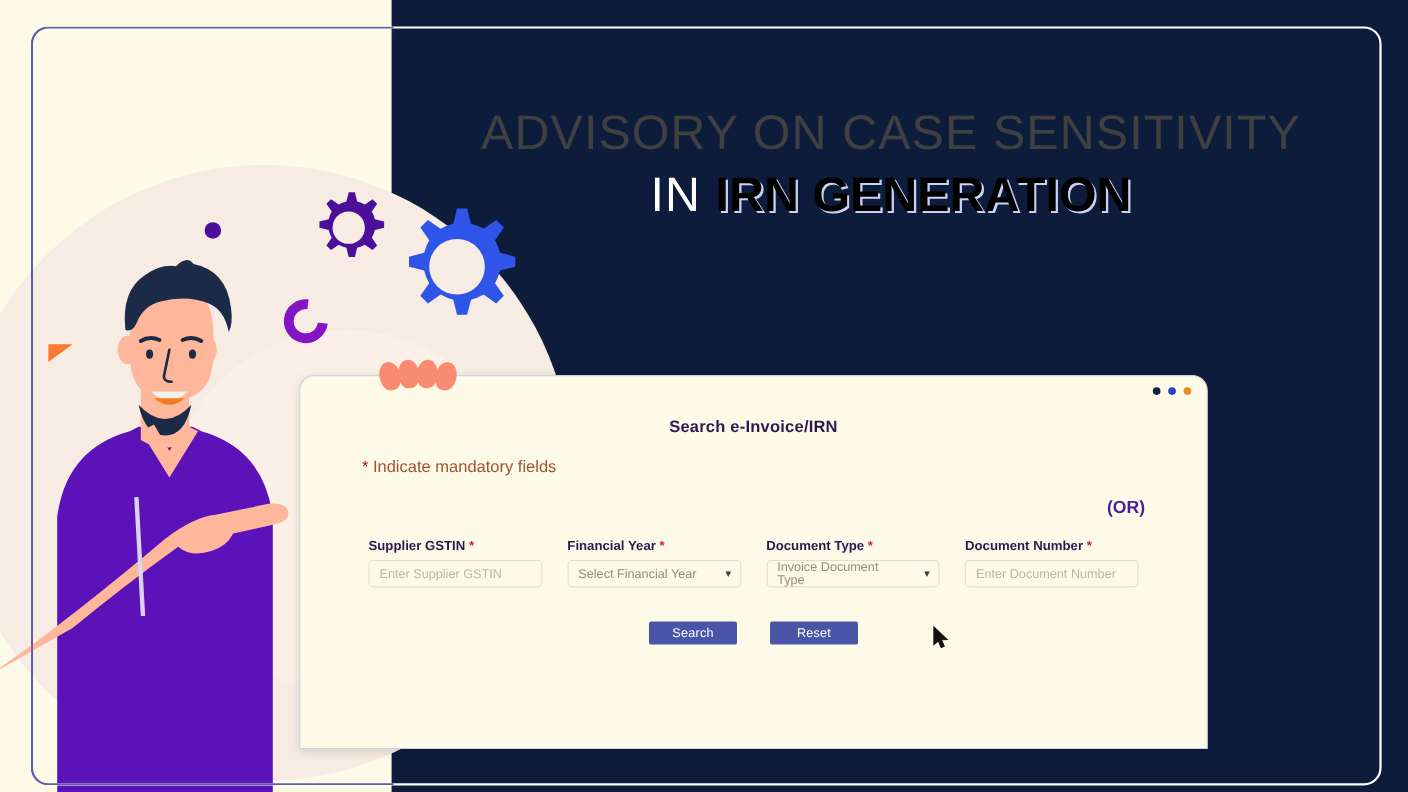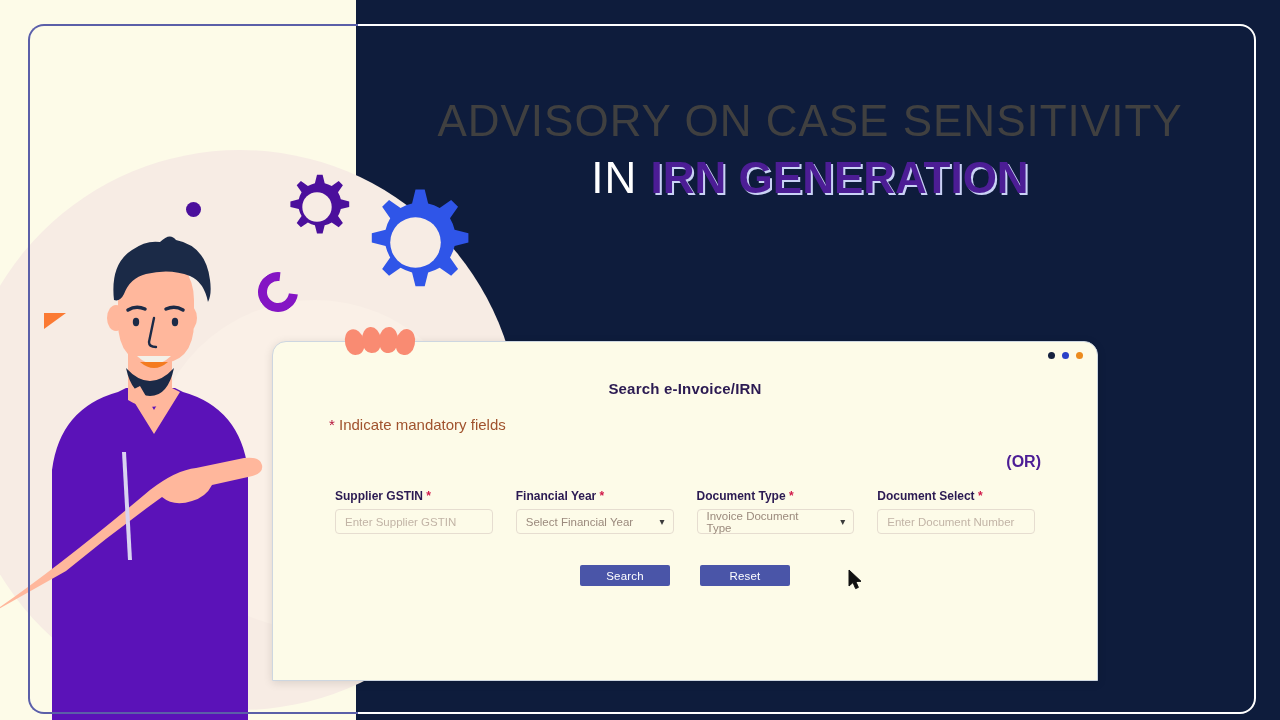--- a/index.html
+++ b/index.html
@@ -90,21 +90,21 @@
   .headline .l2 {
     margin-top: 6px;
     font-size: 44px;
     color: #ffffff;
     font-weight: 400;
     letter-spacing: 1px;
     line-height: 1.15;
     white-space: nowrap;
   }
   .headline .hl {
-    color: #4c1d95;
+    color: #000000;
     font-weight: 700;
     letter-spacing: 0px;
     text-shadow: 2px 2px 0 #c9d2f5;
   }
 
   
   .illus { position: absolute; left: 0; top: 0; z-index: 20; }
 
   
   .gear { position: absolute; }
@@ -251,21 +251,21 @@
     color: #3a3a3a;
   }
 
   .btn-row {
     display: flex;
     justify-content: center;
     gap: 30px;
     margin-top: 31px;
   }
   .btn {
-    width: 90px;
+    width: 80px;
     height: 21px;
     background: #4a55a8;
     color: #ffffff;
     font-size: 11.5px;
     border: none;
     border-radius: 2px;
     cursor: pointer;
     font-family: "Liberation Sans", sans-serif;
     letter-spacing: 0.2px;
   }
@@ -384,21 +384,21 @@
 
         <div>
           <div class="field-label"><span>Document Type </span><span class="star">*</span></div>
           <div class="sel">
             <span>Invoice Document Type</span>
             <span class="chev">▾</span>
           </div>
         </div>
 
         <div>
-          <div class="field-label"><span>Document Select </span><span class="star">*</span></div>
+          <div class="field-label"><span>Document Number </span><span class="star">*</span></div>
           <input class="txt" type="text" placeholder="Enter Document Number" style="">
         </div>
 
       </div>
 
       <div class="btn-row">
         <button class="btn">Search</button>
         <button class="btn">Reset</button>
       </div>
 

